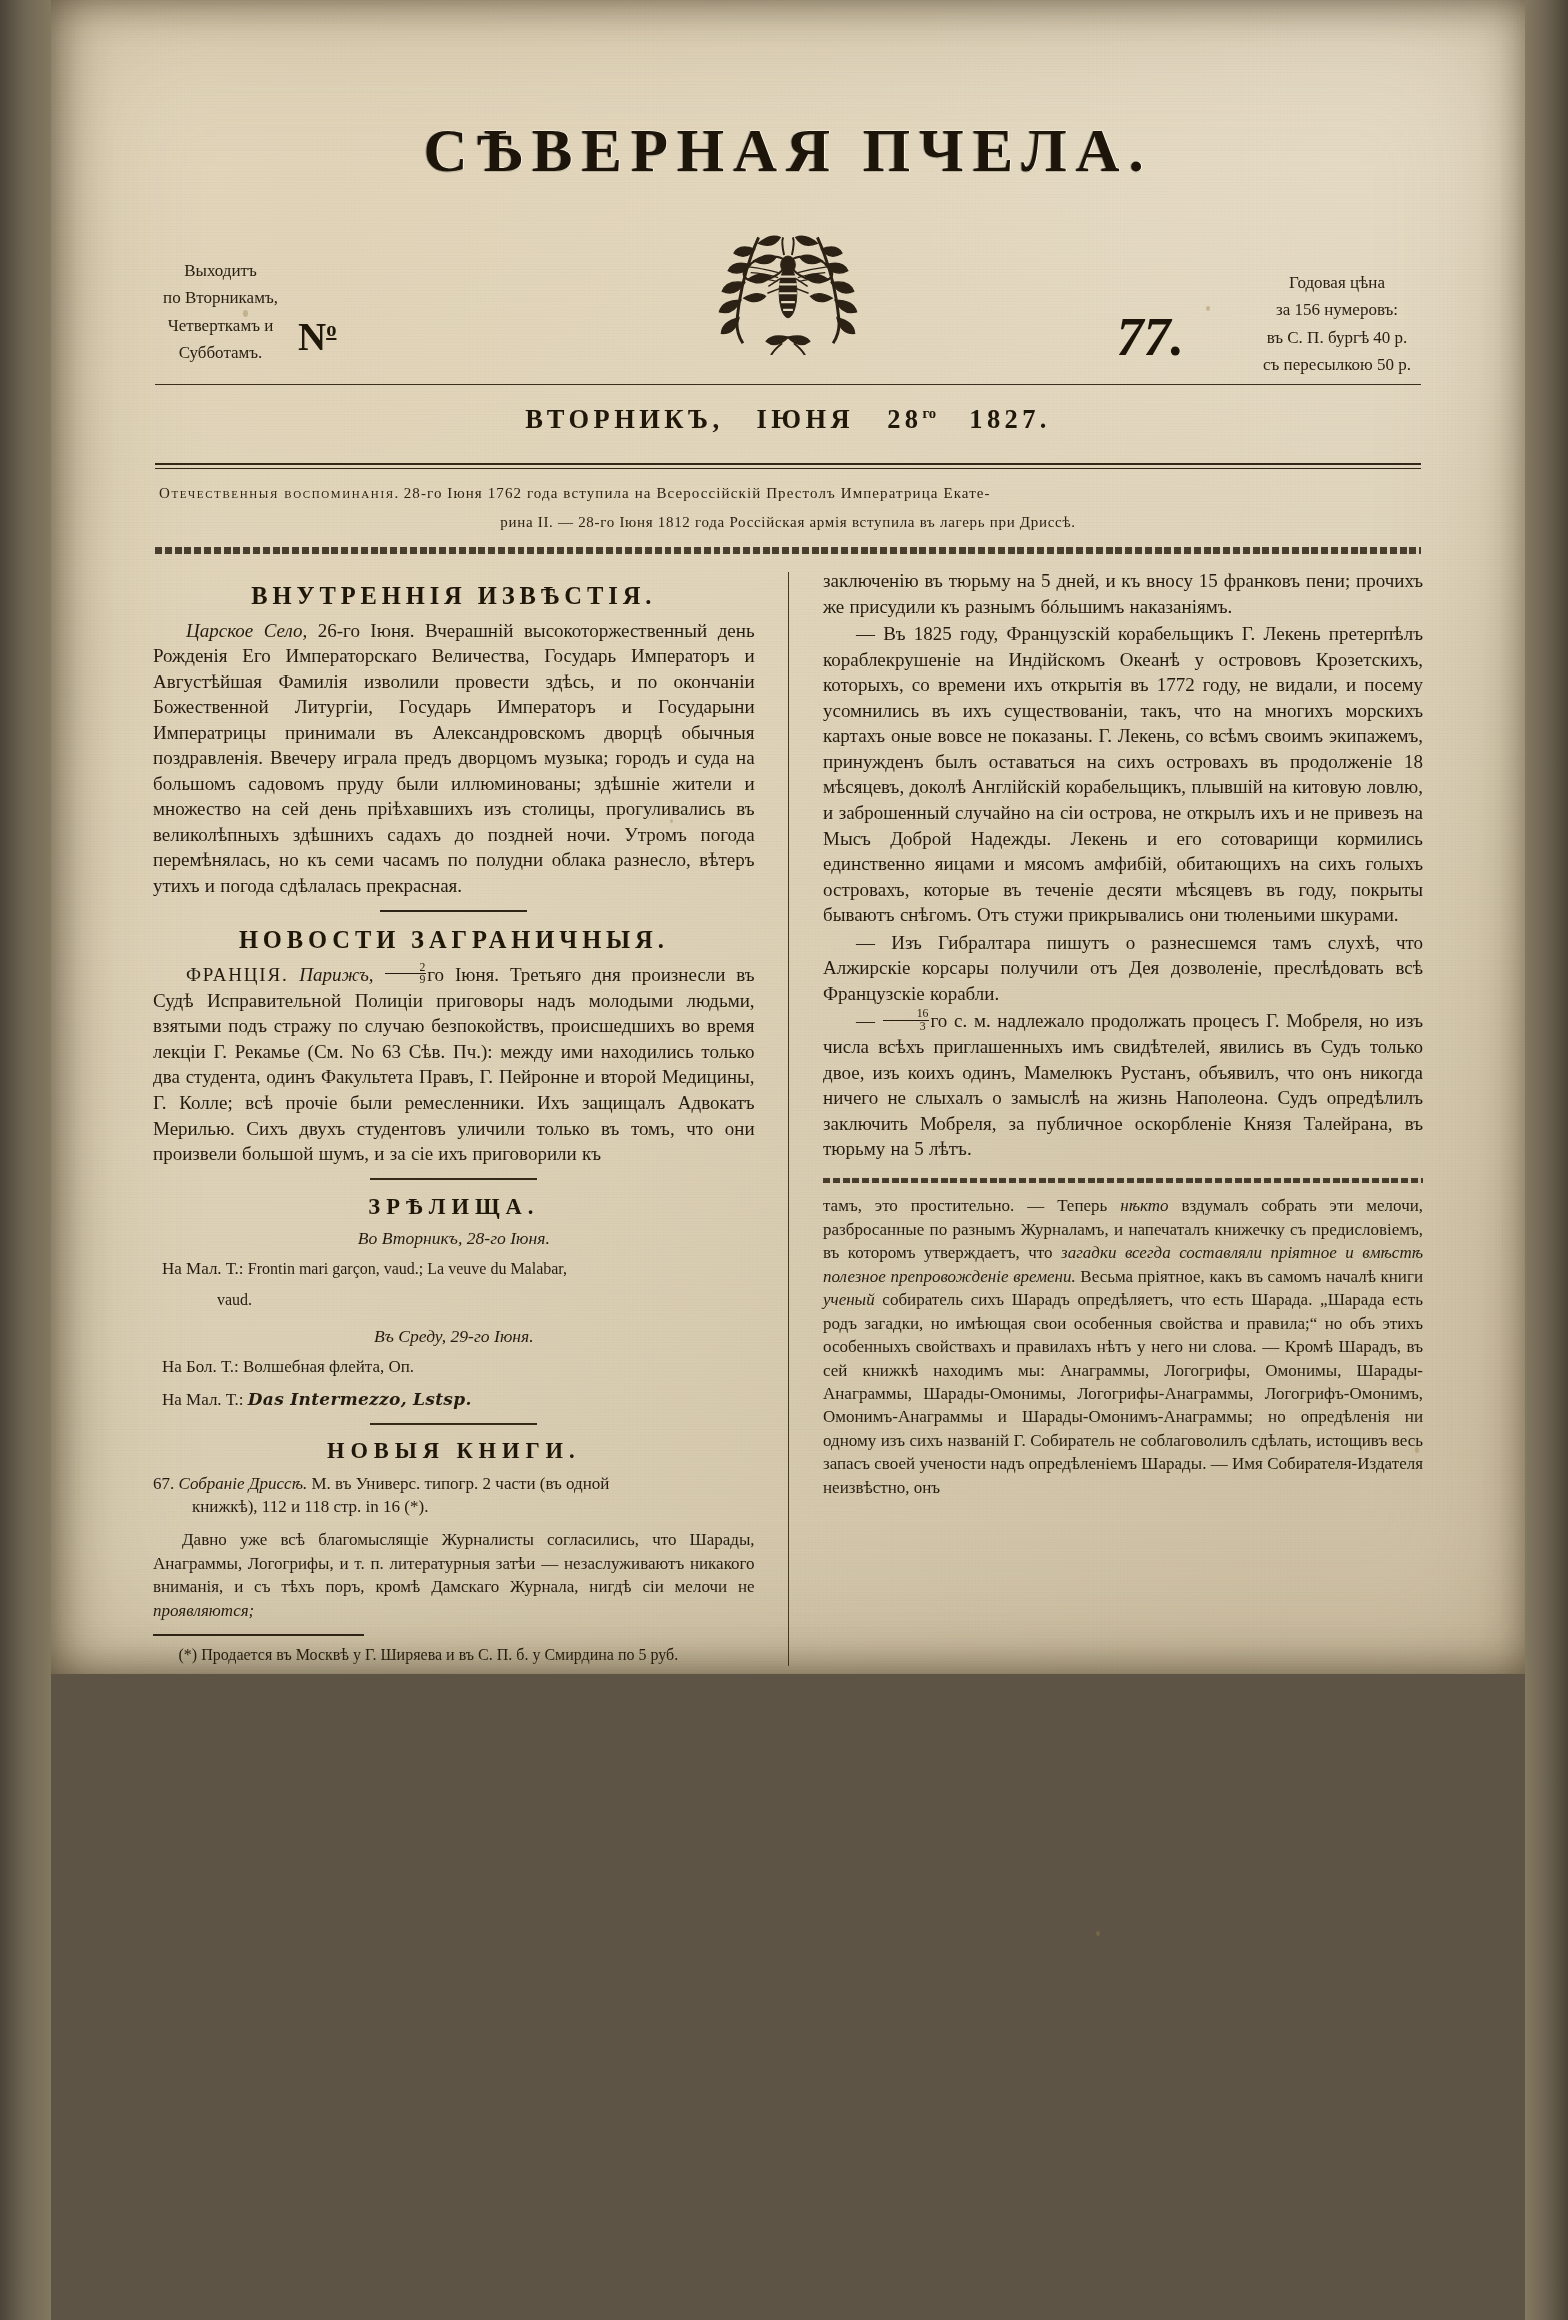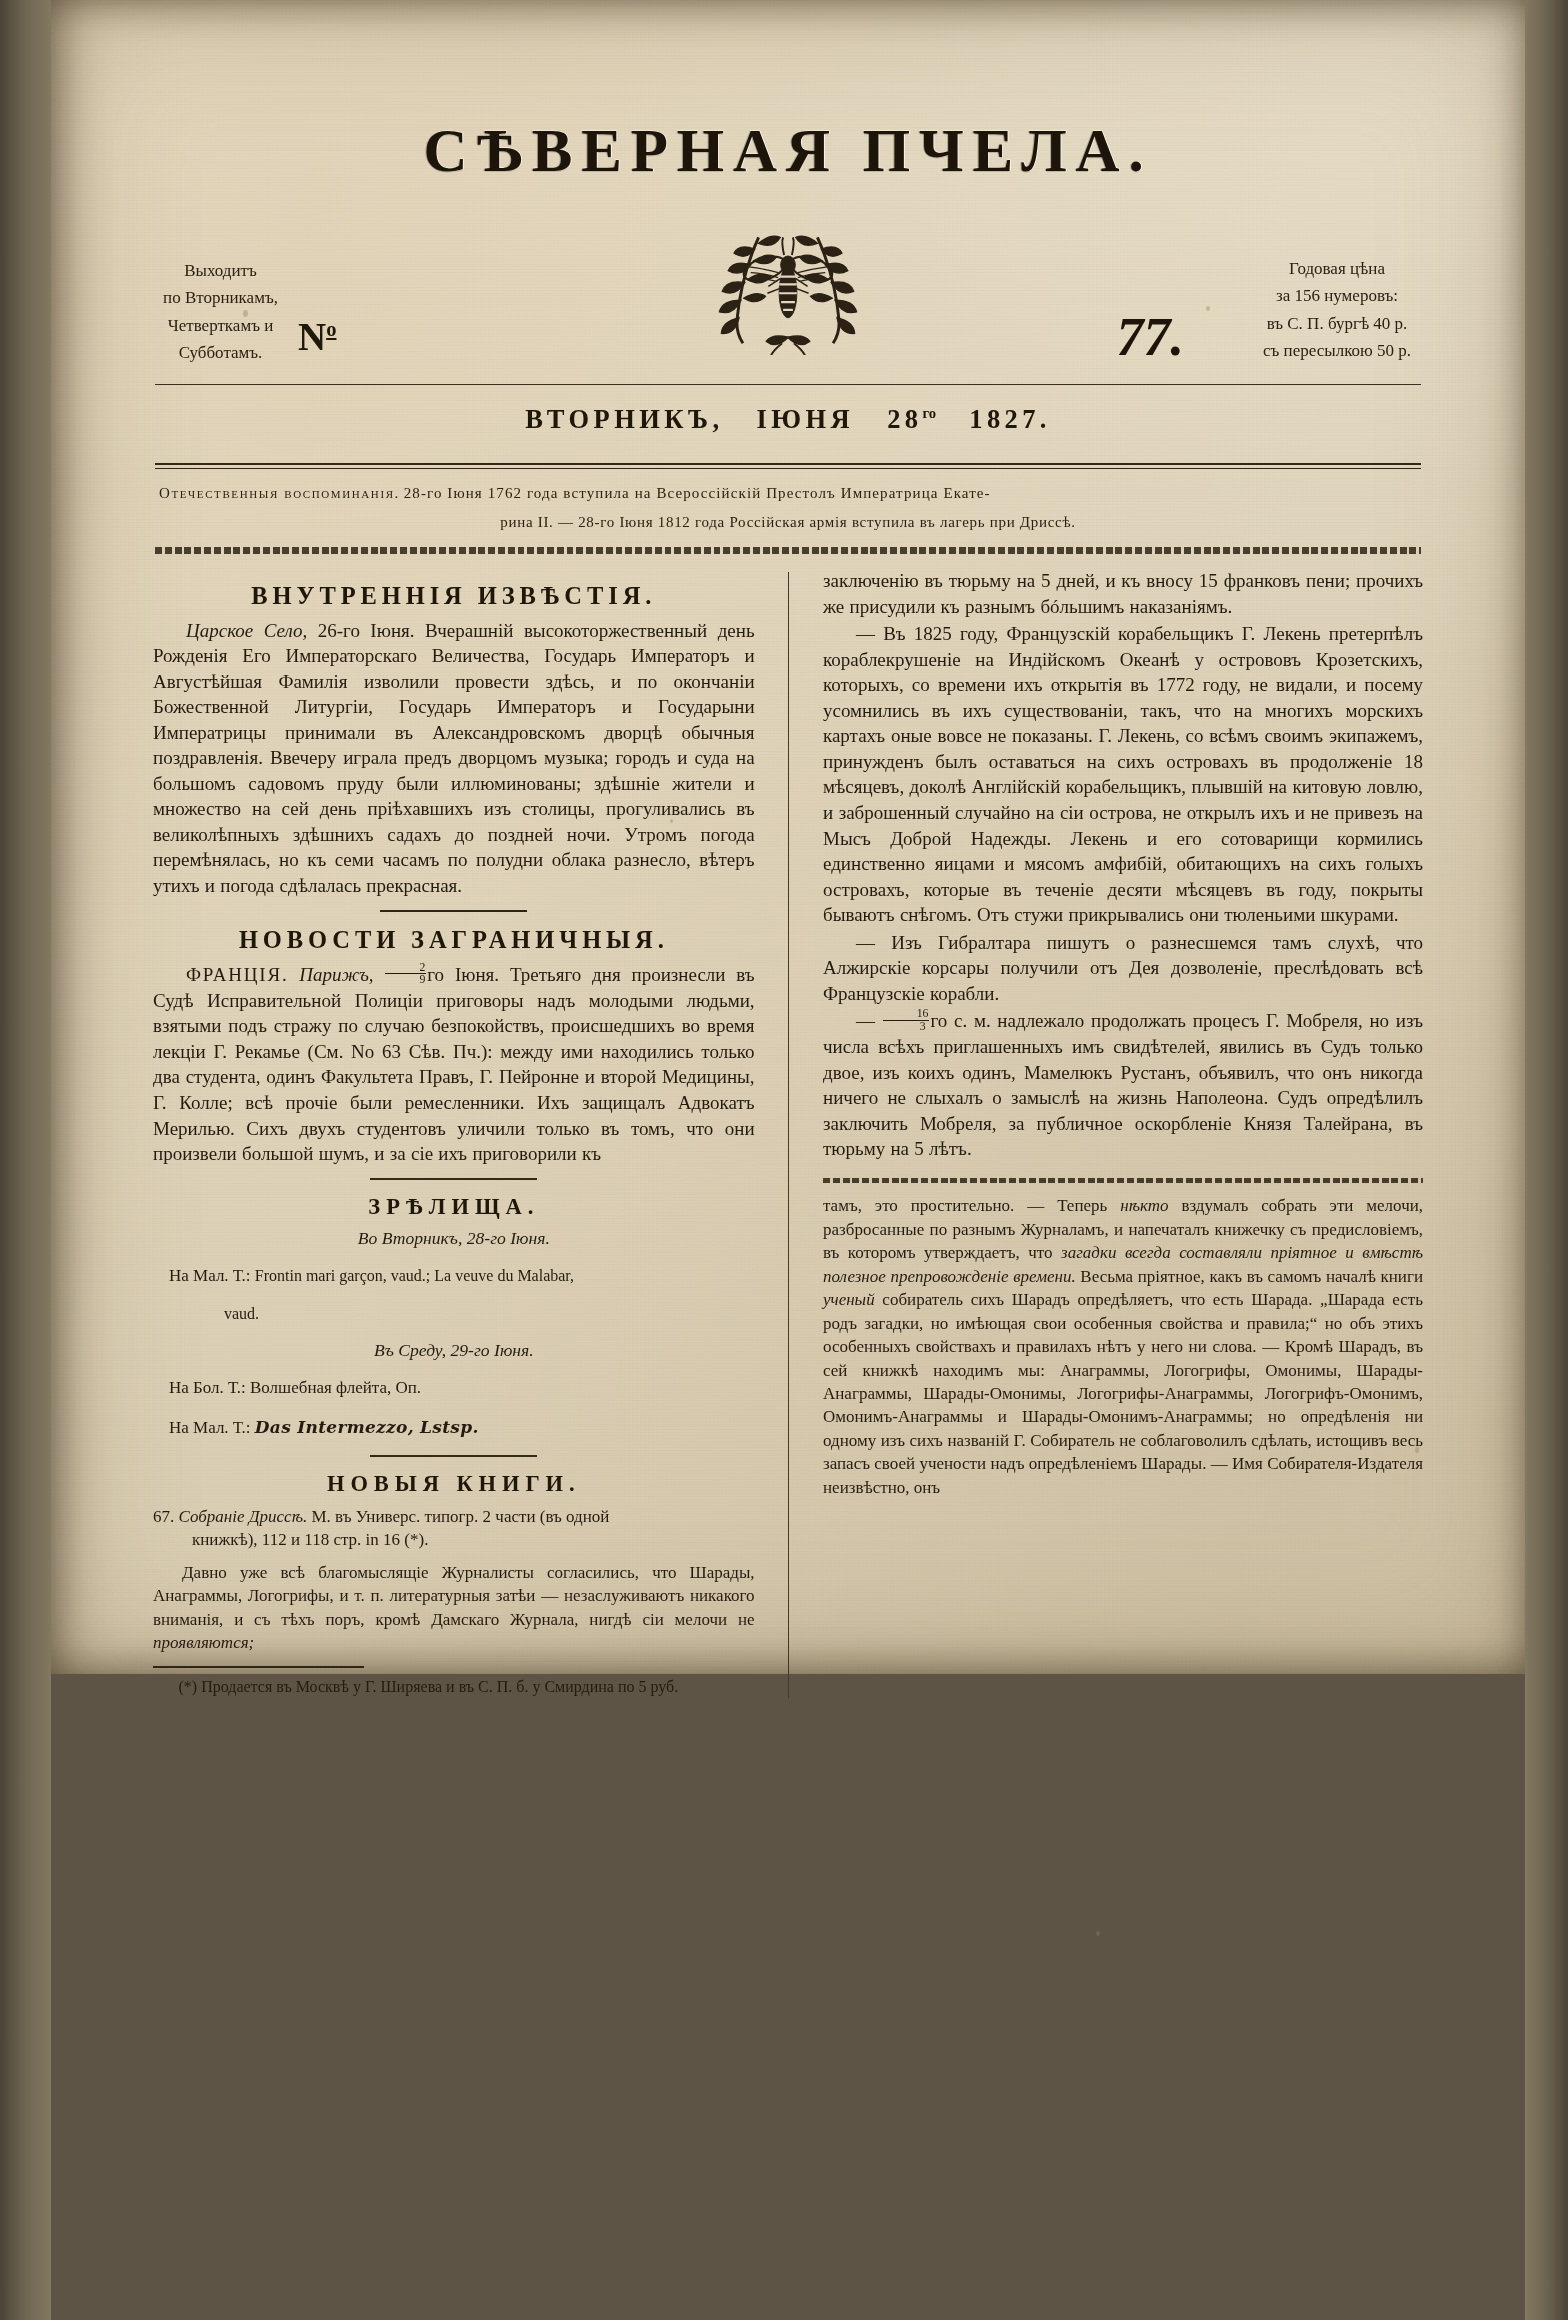--- a/index.html
+++ b/index.html
@@ -99,21 +99,21 @@
     left: 57px; top: 49px;
     width: 225px;
     text-align: center;
     font-size: 17px;
     line-height: 1.62;
     color: #2a2114;
   }
   .mast-left div { white-space: nowrap; }
   .mast-right {
     position: absolute;
-    right: 51px; top: 47px;
+    right: 51px; top: 61px;
     width: 274px;
     text-align: center;
     font-size: 17px;
     line-height: 1.62;
     color: #2a2114;
   }
   .mast-right div { white-space: nowrap; }
 
   .vignette {
     position: absolute;
@@ -264,21 +264,21 @@
   
   .theatre-day {
     text-align: center;
     font-style: italic;
     font-size: 17.6px;
     margin: 5.9px 0 2.9px 0;
   }
   .theatre-line {
     font-size: 17px;
     line-height: 1.32;
-    margin: 16px;
+    margin: 9px;
     text-indent: 0;
   }
   .theatre-line .lat { font-size: 16px; }
   .theatre-cont { padding-left: 55px; font-size: 16px; }
   .frak {
     font-family: "DejaVu Serif", serif;
     font-style: italic;
     font-weight: bold;
     letter-spacing: 0.3px;
   }

